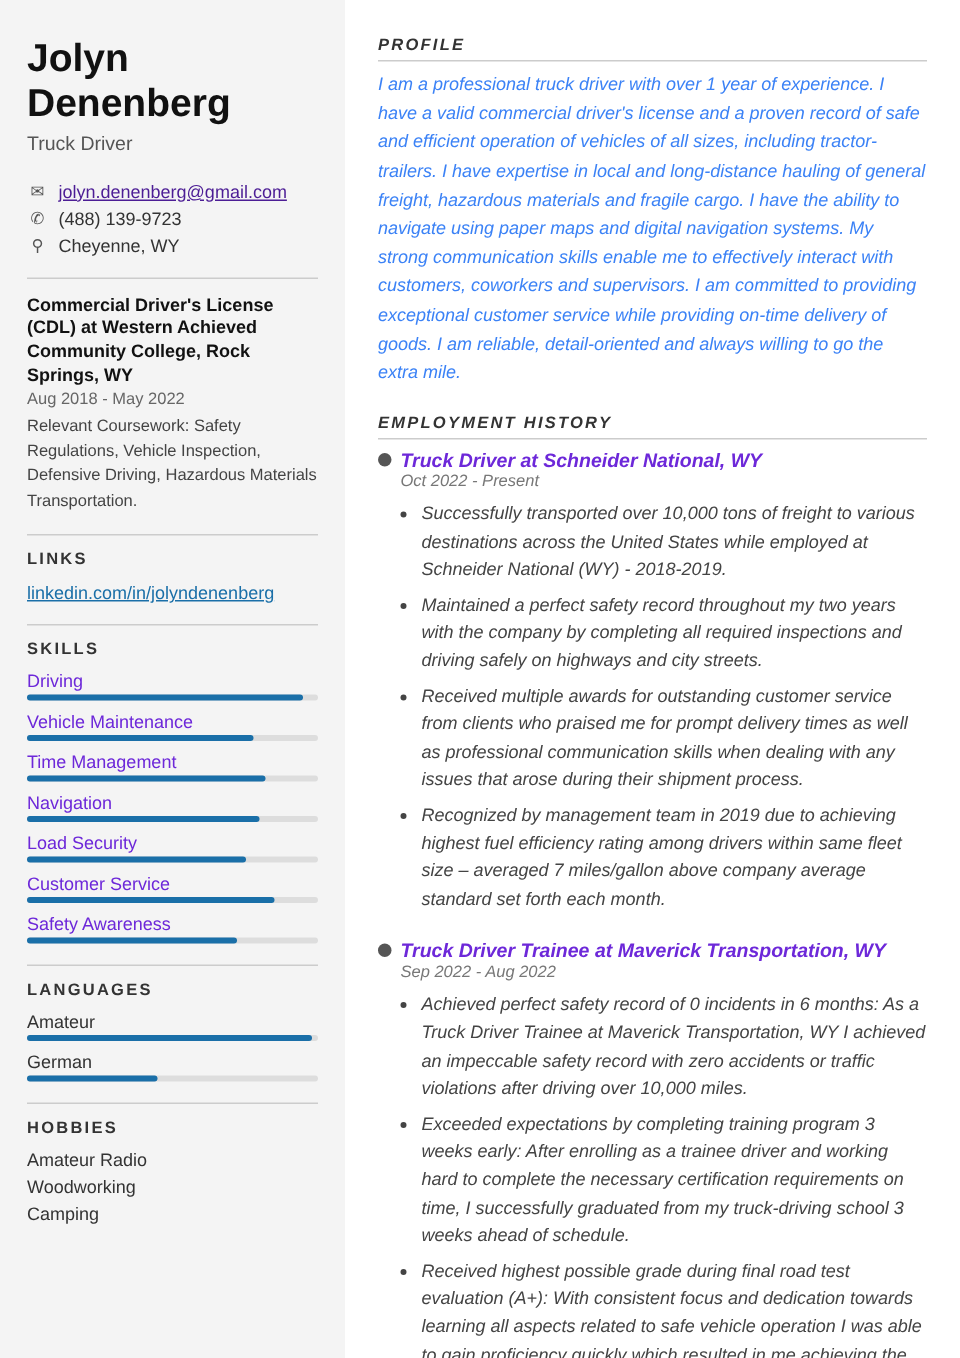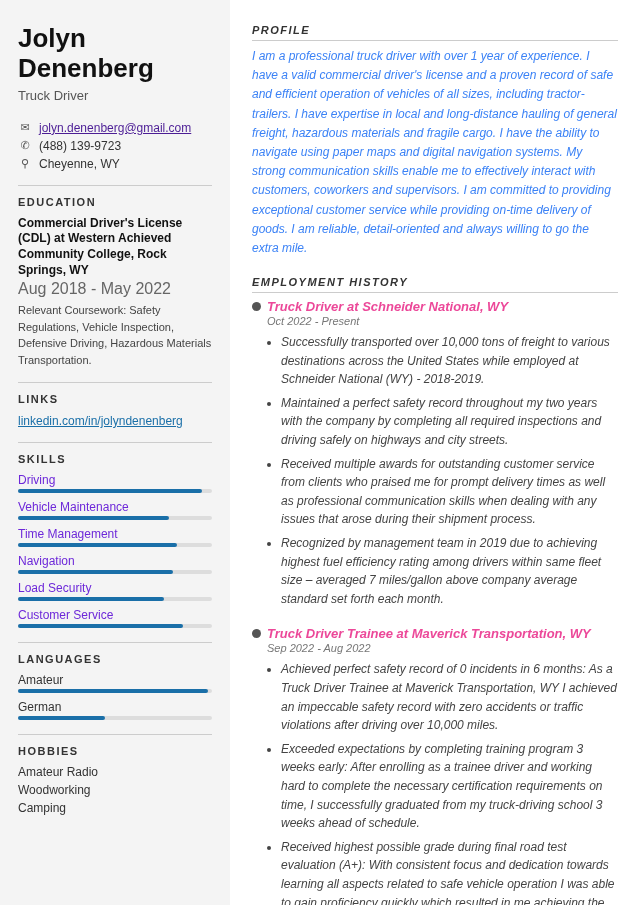--- a/index.html
+++ b/index.html
@@ -68,21 +68,21 @@
       margin-bottom: 8px;
     }
     .edu-degree {
       font-size: 12px;
       font-weight: 700;
       color: #111;
       line-height: 1.3;
       margin-bottom: 2px;
     }
     .edu-date {
-      font-size: 16px;
+      font-size: 11px;
       color: #666;
       margin-bottom: 4px;
     }
     .edu-coursework {
       font-size: 11px;
       color: #444;
       line-height: 1.5;
     }
     .link-item a {
       font-size: 12px;
@@ -154,21 +154,21 @@
       color: #3b82f6;
       line-height: 1.6;
       margin-bottom: 18px;
     }
     .employment-section {
       margin-bottom: 18px;
     }
     .job-title {
       font-size: 13px;
       font-weight: 700;
-      color: #ec4899;
+      color: #6d28d9;
       display: flex;
       align-items: center;
       gap: 6px;
       margin-bottom: 1px;
     }
     .job-dot {
       width: 9px;
       height: 9px;
       border-radius: 50%;
       background: #555;
@@ -209,21 +209,20 @@
     <div class="contact-item">
       <span class="contact-icon">✆</span>
       <span>(488) 139-9723</span>
     </div>
     <div class="contact-item">
       <span class="contact-icon">⚲</span>
       <span>Cheyenne, WY</span>
     </div>
 
     <hr class="section-divider">
-    <div class="section-heading">EDUCATION</div>
     <div class="edu-degree">Commercial Driver's License (CDL) at Western Achieved Community College, Rock Springs, WY</div>
     <div class="edu-date">Aug 2018 - May 2022</div>
     <div class="edu-coursework">
       <span>Relevant Coursework:</span>
       <span>Safety Regulations, Vehicle Inspection, Defensive Driving, Hazardous Materials Transportation.</span>
     </div>
 
     <hr class="section-divider">
     <div class="section-heading">LINKS</div>
     <div class="link-item">
@@ -260,20 +259,26 @@
         <div class="skill-item">
           <div class="skill-label">Load Security</div>
     <div class="skill-bar-bg">
       <div class="skill-bar-fill" style="width:75%"></div>
     </div>
         </div>
         <div class="skill-item">
           <div class="skill-label">Customer Service</div>
     <div class="skill-bar-bg">
       <div class="skill-bar-fill" style="width:85%"></div>
+    </div>
+        </div>
+        <div class="skill-item">
+          <div class="skill-label">Safety Awareness</div>
+    <div class="skill-bar-bg">
+      <div class="skill-bar-fill" style="width:72%"></div>
     </div>
         </div>
       </div>
 
     <hr class="section-divider">
     <div class="section-heading">LANGUAGES</div>
     <div id="languages-container">
         <div class="lang-item">
           <div class="lang-label">Amateur</div>
     <div class="lang-bar-bg">

